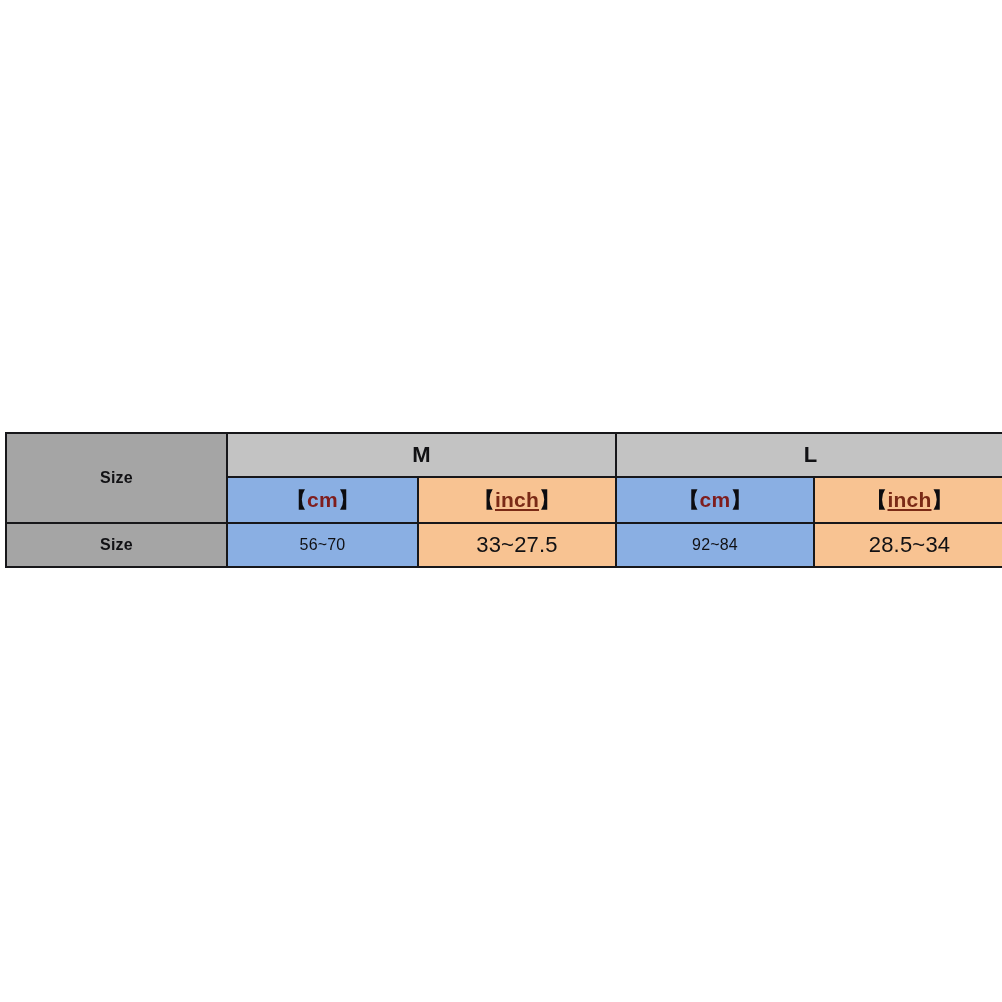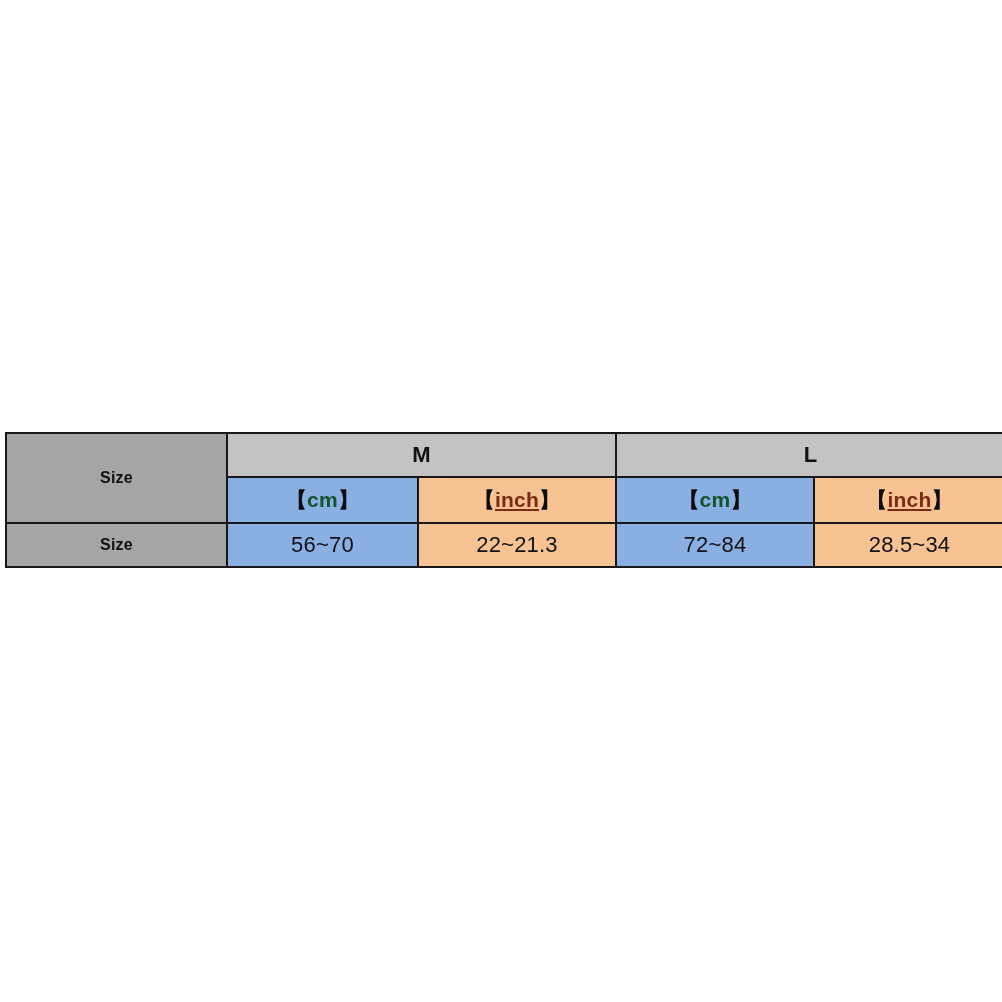--- a/index.html
+++ b/index.html
@@ -74,38 +74,38 @@
     color: #111128;
   }
   .cell-inch {
     background: #f8c392;
     font-weight: bold;
     font-size: 21px;
     color: #111114;
   }
   .cell-cm-val {
     background: #8aafe3;
-    font-size: 22px;
+    font-size: 16px;
     color: #15152c;
   }
   .cell-inch-val {
     background: #f8c392;
     font-size: 22px;
     color: #1a1410;
   }
 
   .row-head    { height: 44px; }
   .row-unit    { height: 46px; }
   .row-values  { height: 44px; }
 
   .bracket {
     color: #0c0c10;
     font-weight: bold;
   }
-  .unit-cm-text  { color: #14532d; }
+  .unit-cm-text  { color: #7f1d1d; }
   .unit-inch-text{ color: #7a2a16; text-decoration: underline; }
 </style>
 </head>
 <body>
 
 <div id="page">
 
   <div id="size-chart-wrap">
     <table class="size-chart">
       <colgroup>
@@ -126,22 +126,22 @@
         <tr class="row-unit">
           <td class="cell-cm"><span class="bracket">【</span><span class="unit-cm-text">cm</span><span class="bracket">】</span></td>
           <td class="cell-inch"><span class="bracket">【</span><span class="unit-inch-text">inch</span><span class="bracket">】</span></td>
           <td class="cell-cm"><span class="bracket">【</span><span class="unit-cm-text">cm</span><span class="bracket">】</span></td>
           <td class="cell-inch"><span class="bracket">【</span><span class="unit-inch-text">inch</span><span class="bracket">】</span></td>
         </tr>
 
         <tr class="row-values">
           <td class="cell-label">Size</td>
           <td class="cell-cm-val">56~70</td>
-          <td class="cell-inch-val">22~21.3</td>
-          <td class="cell-cm-val">72~84</td>
+          <td class="cell-inch-val">33~27.5</td>
+          <td class="cell-cm-val">92~84</td>
           <td class="cell-inch-val">28.5~34</td>
         </tr>
 
       </tbody>
     </table>
   </div>
 
 </div>
 
 </body></html>

